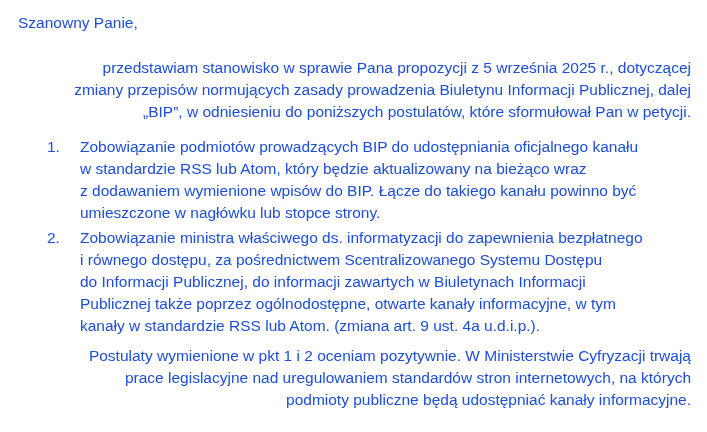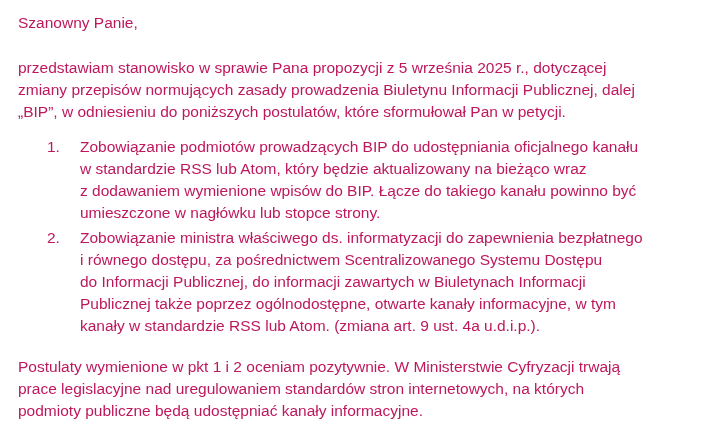--- a/index.html
+++ b/index.html
@@ -6,39 +6,40 @@
     margin: 0;
     padding: 0;
     background: #ffffff;
   }
   .page {
     width: 707px;
     height: 432px;
     box-sizing: border-box;
     padding: 12px 16px 0 18px;
     background: #ffffff;
-    color: #be185d;
+    color: #1d4ed8;
     font-family: "Liberation Sans", "DejaVu Sans", sans-serif;
     font-size: 15.5px;
     line-height: 22px;
     overflow: hidden;
   }
   .salutation {
     margin: 0;
     white-space: pre-line;
   }
   .para {
     margin: 0;
     white-space: pre-line;
+    text-align: right;
   }
   .intro {
     margin-top: 23px;
   }
   .closing {
-    margin-top: 19px;
+    margin-top: 8px;
   }
   .list {
     margin: 13px 0 0 0;
     padding: 0 0 0 29px;
     list-style: none;
   }
   .list-item {
     display: flex;
     align-items: flex-start;
   }

